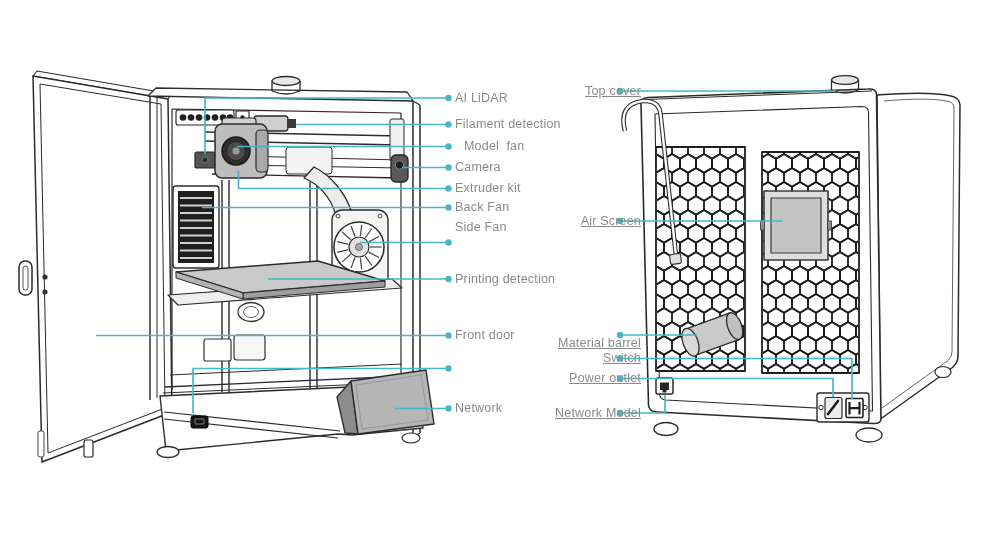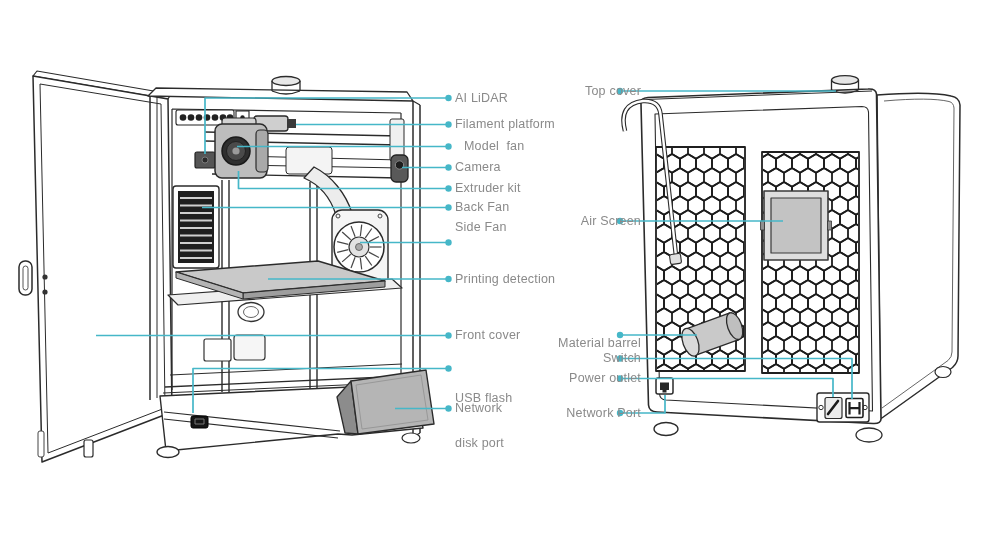--- a/index.html
+++ b/index.html
@@ -1,21 +1,21 @@
 <!DOCTYPE html>
 <html style="--accent: #46b7c8; --label-color: #8a8a8a;"><head>
 <meta charset="utf-8">
 <style>
   html,body{margin:0;padding:0;background:#ffffff;}
   .stage{position:relative;width:999px;height:536px;background:#fff;overflow:hidden;
          font-family:"Liberation Sans", sans-serif;padding-left:28px;}
   .stage svg{position:absolute;left:0;top:0;}
   .lbl{position:absolute;font-size:12.5px;line-height:15px;color:var(--label-color,#8a8a8a);
        white-space:pre;letter-spacing:.2px;}
-  .lbl.back{text-align:left;}
+  .lbl.back{text-align:left;text-decoration:underline;}
   .accent-stroke{stroke:var(--accent,#46b7c8);}
   .accent-fill{fill:var(--accent,#46b7c8);}
 </style>
 </head>
 <body>
 
 <div class="stage">
 
 <svg width="999" height="536" viewBox="0 0 999 536">
   <defs>
@@ -282,34 +282,30 @@
           <circle cx="620" cy="221" r="3.2"></circle>
       <circle cx="620" cy="335" r="3.2"></circle>
           <circle cx="620" cy="358.5" r="3.2"></circle>
       <circle cx="620" cy="378.5" r="3.2"></circle>
           <circle cx="620" cy="413" r="3.2"></circle>
     </g>
   </g>
 </svg>
 
   <div class="lbl" style="left:455px;top:90.5px">AI LiDAR</div>
-  <div class="lbl" style="left:455px;top:117px">Filament platform</div>
+  <div class="lbl" style="left:455px;top:117px">Filament detection</div>
   <div class="lbl" style="left:464px;top:139px">Model  fan</div>
   <div class="lbl" style="left:455px;top:160px">Camera</div>
   <div class="lbl" style="left:455px;top:181px">Extruder kit</div>
   <div class="lbl" style="left:455px;top:200px">Back Fan</div>
   <div class="lbl" style="left:455px;top:220px">Side Fan</div>
   <div class="lbl" style="left:455px;top:271.5px">Printing detection</div>
-  <div class="lbl" style="left:455px;top:328px">Front cover</div>
-  <div class="lbl" style="left:455px;top:361px">
-    <div>USB flash</div>
-    <div>disk port</div>
-  </div>
+  <div class="lbl" style="left:455px;top:328px">Front door</div>
   <div class="lbl" style="left:455px;top:401px">Network</div>
 
   <div class="lbl back" style="right:386px;top:83.5px">Top cover</div>
   <div class="lbl back" style="right:386px;top:213.5px">Air Screen</div>
   <div class="lbl back" style="right:386px;top:336px">Material barrel</div>
   <div class="lbl back" style="right:386px;top:351px">Switch</div>
   <div class="lbl back" style="right:386px;top:371px">Power outlet</div>
-  <div class="lbl back" style="right:386px;top:405.5px">Network Port</div>
+  <div class="lbl back" style="right:386px;top:405.5px">Network Model</div>
 
 </div>
 
 </body></html>

